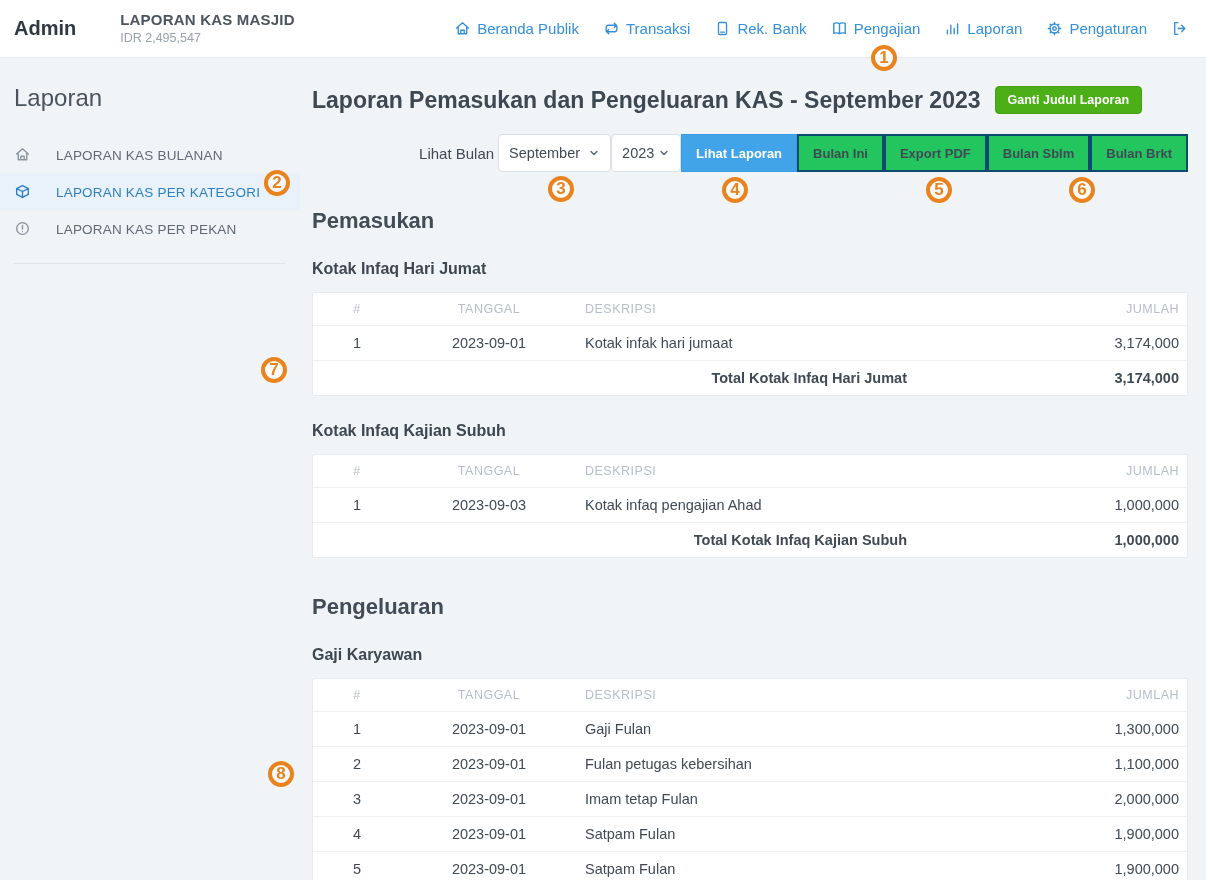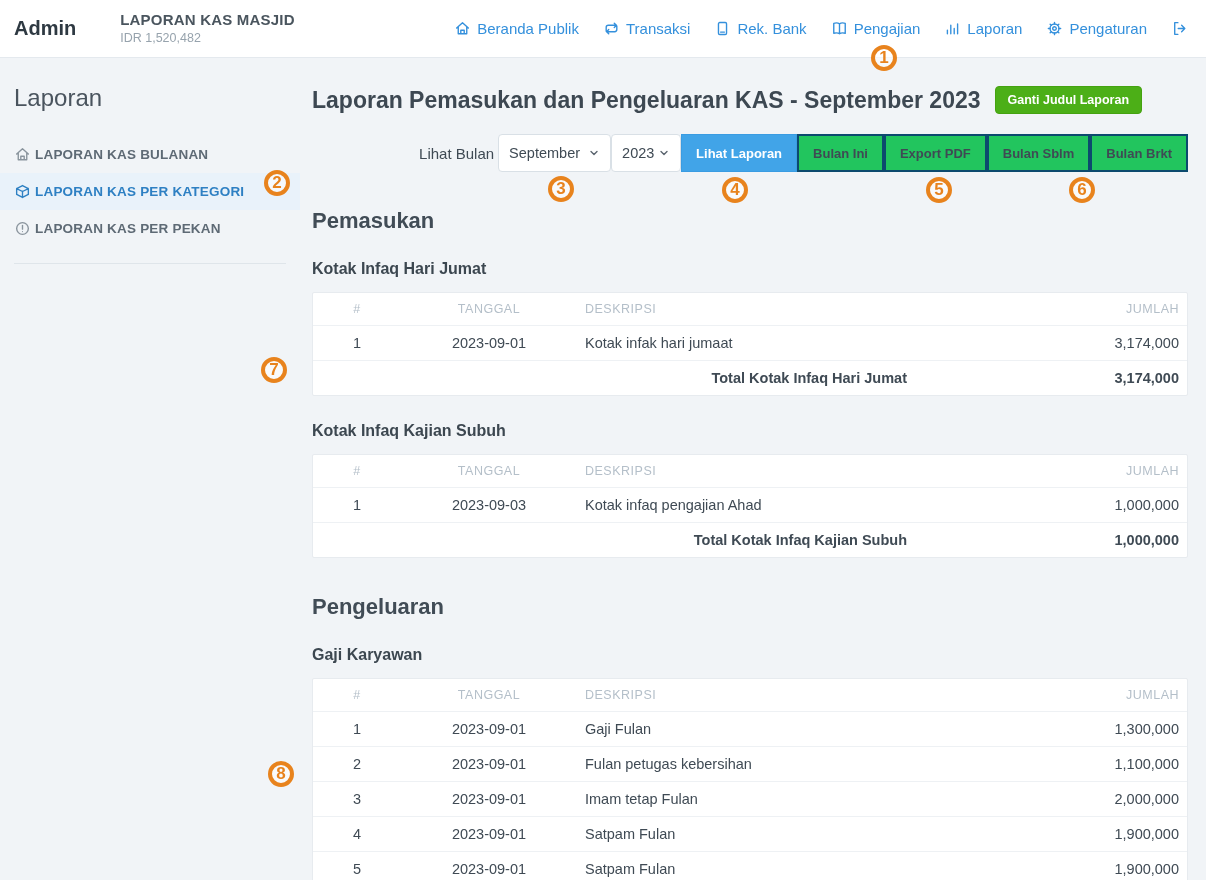--- a/index.html
+++ b/index.html
@@ -20,22 +20,22 @@
   .brand { margin-left: 44px; line-height: 1.2; }
   .brand-title { font-size: 15px; font-weight: 600; color: #4a555e; letter-spacing: .2px; }
   .brand-balance { font-size: 12.5px; color: #97a3ad; margin-top: 2px; }
   .nav { margin-left: auto; display: flex; align-items: center; gap: 24px; }
   .nav-item { display: flex; align-items: center; gap: 6px; color: #3490dc; font-size: 15px; cursor: pointer; }
   .ni svg { width: 17px; height: 17px; display: block; }
   
   .layout { display: flex; height: 822px; }
   .sidebar { width: 300px; flex: 0 0 300px; padding-top: 26px; }
   .sidebar-title { font-size: 24px; font-weight: 500; color: #4a545e; margin: 0 0 24px 14px; }
-  .side-item { display: flex; align-items: center; gap: 4px; padding: 10px 14px;
-    font-size: 13.5px; font-weight: bold; color: #5e6a75; letter-spacing: .2px; cursor: pointer; }
+  .side-item { display: flex; align-items: flex-end; gap: 25px; padding: 10px 14px;
+    font-size: 13.5px; font-weight: normal; color: #5e6a75; letter-spacing: .2px; cursor: pointer; }
   .side-item .ni { color: #8a949d; }
   .side-item.active { color: #2e80c3; background: #e9f2fa; }
   .side-item.active .ni { color: #2e80c3; }
   .side-divider { border-top: 1px solid #dfe5ea; margin: 16px 14px 0 14px; }
   
   .main { flex: 1; padding: 0 18px 0 12px; }
   .title-row { display: flex; align-items: center; gap: 14px; margin-top: 28px; }
   .page-title { font-size: 23px; font-weight: 600; color: #3d4852; }
   .green-btn { background: #4caf17; border: 1px solid #45a210; color: #fff; font-size: 12.5px;
     font-weight: bold; padding: 6px 12px; border-radius: 4px; cursor: pointer; white-space: nowrap; }
@@ -70,21 +70,21 @@
     background: rgba(255,255,255,.55); color: #e8831d; font-size: 17px; font-weight: 600;
     display: flex; align-items: center; justify-content: center; z-index: 50; }
 </style>
 </head>
 <body>
 
 <header class="topbar">
   <div class="admin">Admin</div>
   <div class="brand">
     <div class="brand-title">LAPORAN KAS MASJID</div>
-    <div class="brand-balance">IDR 1,520,482</div>
+    <div class="brand-balance">IDR 2,495,547</div>
   </div>
   <nav class="nav" id="top-nav">
       <div class="nav-item">
         <span class="ni">
           <svg viewBox="0 0 16 16" fill="none" stroke="currentColor" stroke-width="1.3" stroke-linecap="round" stroke-linejoin="round">
             <path d="M2.5 7.6 L8 2.6 L13.5 7.6 M4 6.6 V13 H12 V6.6 M6.4 13 V9.6 H9.6 V13"></path>
           </svg>
         </span>
         <span>Beranda Publik</span>
       </div>

